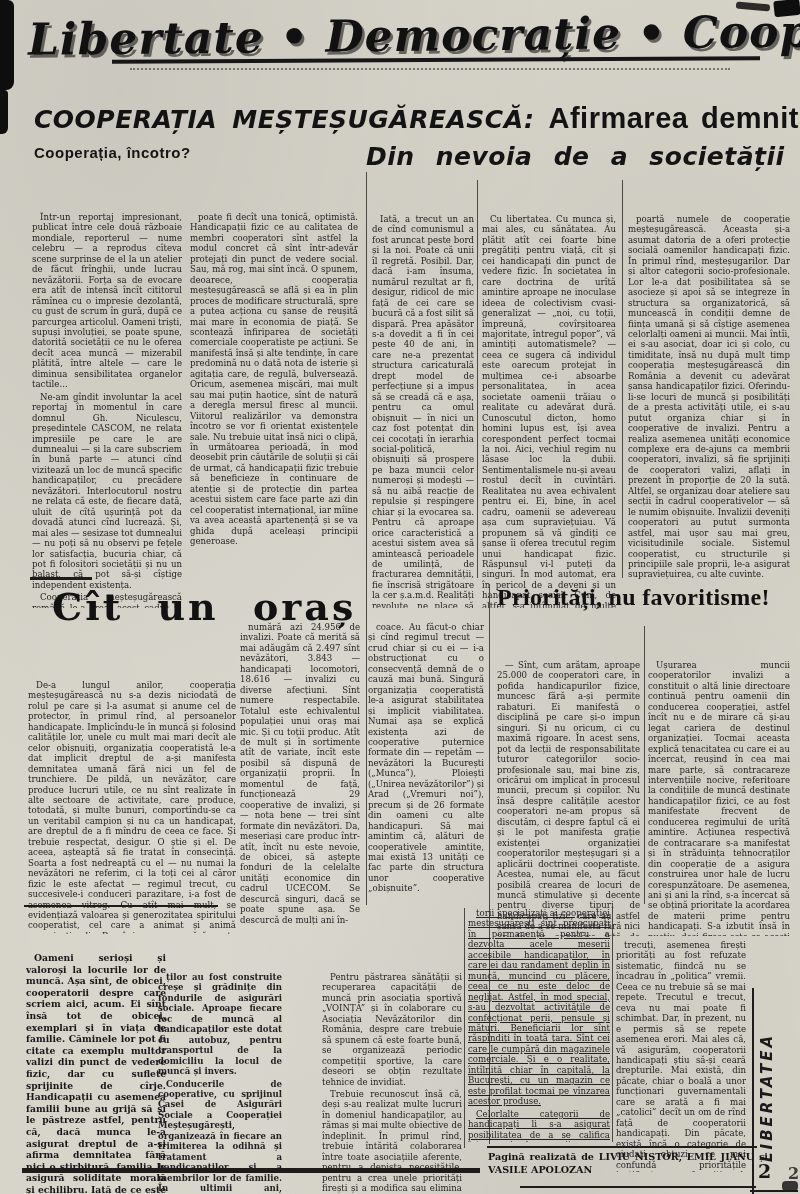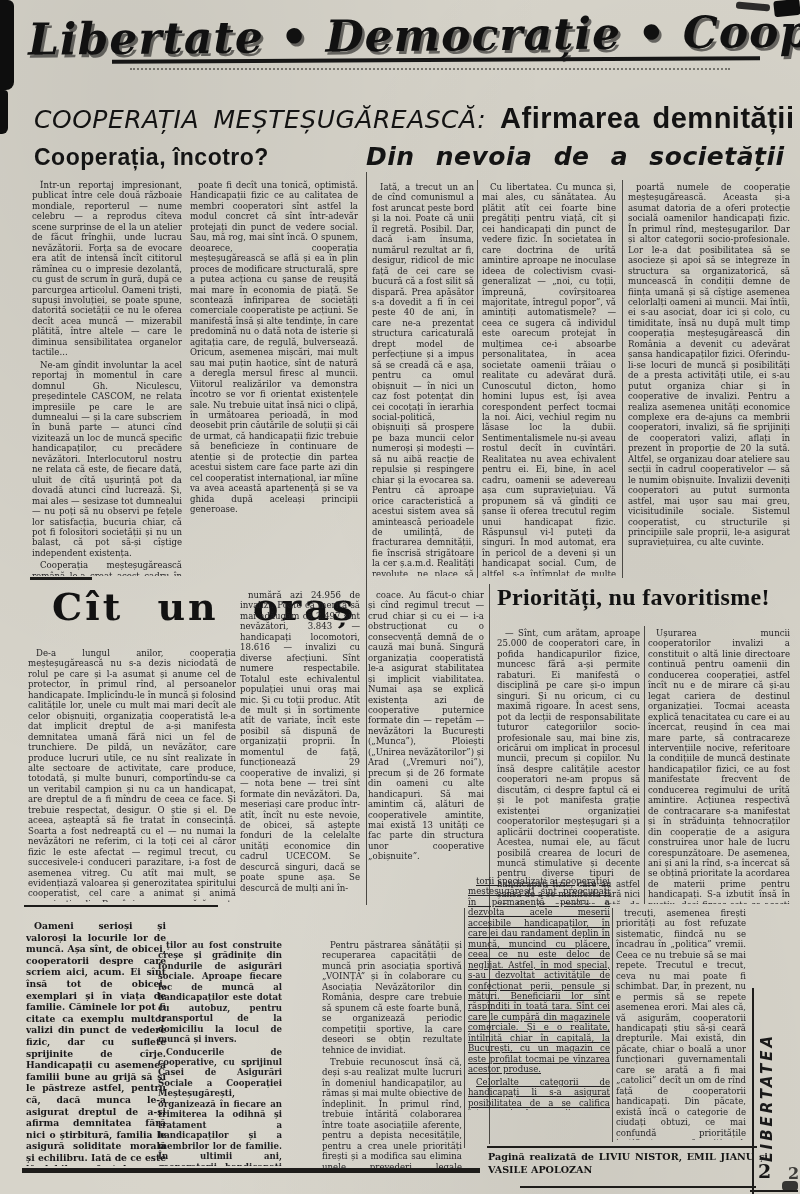--- a/index.html
+++ b/index.html
@@ -18,29 +18,29 @@
     position:absolute;top:10px;left:28px;width:734px;text-align:center;
     font-family:"DejaVu Serif",serif;font-style:italic;font-weight:bold;
     font-size:44px;letter-spacing:1px;color:#111;
     text-shadow:2.5px 3px 0 rgba(10,10,10,0.55);
     transform:rotate(-0.6deg);white-space:nowrap;
   }
   .mast-rule{position:absolute;left:112px;top:58px;width:648px;height:4px;background:#161616;transform:rotate(-0.3deg);}
   .mast-dots{position:absolute;left:130px;top:68px;width:600px;border-top:2px dotted #3a3935;opacity:.6;}
   
   .kicker-row{position:absolute;left:34px;top:102px;width:740px;white-space:nowrap;}
-  .kicker{font-family:"DejaVu Sans",sans-serif;font-style:italic;font-weight:normal;font-size:25px;letter-spacing:.5px;word-spacing:6px;color:#131313;}
+  .kicker{font-family:"DejaVu Sans",sans-serif;font-style:italic;font-weight:bold;font-size:25px;letter-spacing:.5px;word-spacing:6px;color:#131313;}
   .big-title{font-family:"Liberation Sans",sans-serif;font-weight:bold;font-size:29px;letter-spacing:.5px;word-spacing:4px;color:#131313;margin-left:14px;}
-  .h-incotro{position:absolute;left:34px;top:144px;font-family:"Liberation Sans",sans-serif;font-weight:bold;font-size:23px;letter-spacing:.5px;color:#141414;}
+  .h-incotro{position:absolute;left:34px;top:144px;font-family:"Liberation Sans",sans-serif;font-weight:bold;font-size:15px;letter-spacing:.5px;color:#141414;}
   .h-nevoia{position:absolute;left:366px;top:142px;font-family:"DejaVu Sans",sans-serif;font-style:italic;font-weight:bold;font-size:25px;word-spacing:12px;letter-spacing:.5px;color:#141414;}
   .h-oras{position:absolute;left:52px;top:584px;font-family:"DejaVu Serif",serif;font-weight:bold;font-size:38px;letter-spacing:3px;word-spacing:18px;color:#121212;}
   .h-prioritati{position:absolute;left:497px;top:584px;font-family:Liberation Serif, serif;font-weight:bold;font-size:24px;letter-spacing:.3px;color:#121212;}
   .h-familia{position:absolute;left:212px;top:903px;font-family:"Liberation Sans",sans-serif;font-weight:bold;font-size:21px;letter-spacing:.3px;color:#121212;}
   
-  .ncol{position:absolute;overflow:hidden;font-size:8.6px;line-height:10.45px;text-align:justify;color:#201f22;}
+  .ncol{position:absolute;overflow:hidden;font-size:8.6px;line-height:10.45px;text-align:justify;color:#201f22;margin-top:32px;}
   .ncol p{margin:0 0 2px;text-indent:8px;}
   .family-box{font-weight:bold;color:#181719;font-size:9.2px;line-height:11.6px;}
   
   .vrule{position:absolute;width:1px;background:#4a4843;}
   .hrule{position:absolute;background:#1d1c1a;}
   
   .credit{position:absolute;left:488px;top:1150px;width:280px;font-family:"DejaVu Serif",serif;font-weight:bold;font-size:9.6px;line-height:13px;text-align:justify;color:#141414;}
   .pagenum{position:absolute;left:758px;top:1160px;font-weight:bold;font-size:19px;color:#161616;font-family:"DejaVu Serif",serif;}
   .pagenum2{position:absolute;left:788px;top:1164px;font-weight:bold;font-size:16px;color:#3c3b38;font-family:"DejaVu Serif",serif;}
   .edge-label{

